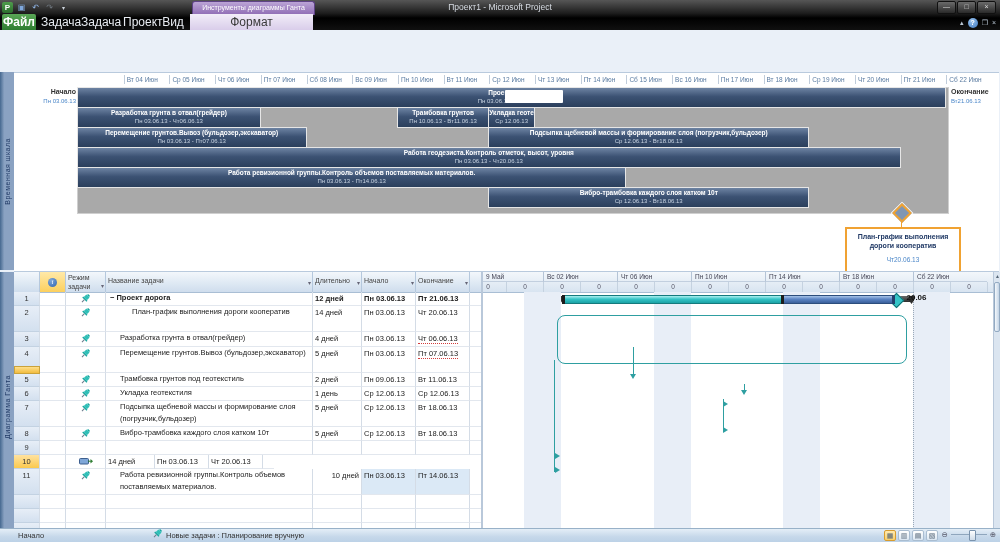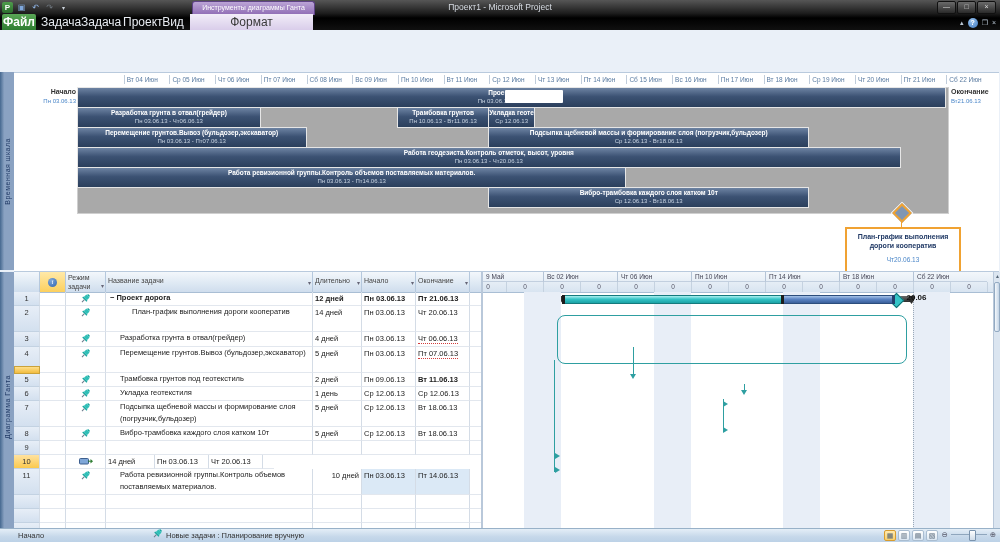--- a/index.html
+++ b/index.html
@@ -337,21 +337,21 @@
                     <rect x="3.3" y="2" width="4.4" height="3.7" fill="#2fc0b8"></rect>
                     <rect x="2.5" y="5.7" width="6" height="1.4" fill="#18a79f"></rect>
                     <rect x="5" y="7.1" width="1" height="3.4" fill="#6b7b8c"></rect>
                   </g>
                 </svg>
               </span>
             </div>
             <div class="td td-name" style="width: 207px; padding-left: 14px; white-space: nowrap;">Трамбовка грунтов под геотекстиль</div>
             <div class="td" style="width: 49px; padding: 0px 2px;">2 дней</div>
             <div class="td" style="width: 54px; padding: 0px 2px;">Пн 09.06.13</div>
-            <div class="td" style="width: 54px; padding: 0px 2px; font-weight: bold;">Вт 11.06.13</div>
+            <div class="td" style="width: 54px; padding: 0px 2px;">Вт 11.06.13</div>
             <div class="td" style="width: 11px; border-right: none;"></div>
           </div>
           <div class="tr" style="height: 14px;">
             <div class="td td-num" style="width: 26px;">6</div>
             <div class="td" style="width: 26px;"></div>
             <div class="td" style="width: 40px;">
               <span class="modewrap">
                 <svg width="11" height="11" viewBox="0 0 11 11">
                   <g transform="rotate(45 5.5 5.5)">
                     <rect x="4.1" y="0.4" width="2.8" height="1.6" fill="#18a79f"></rect>

